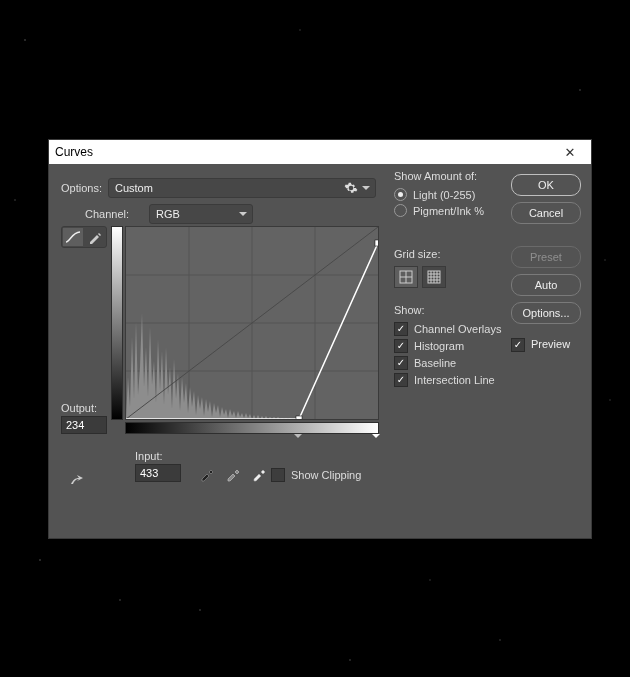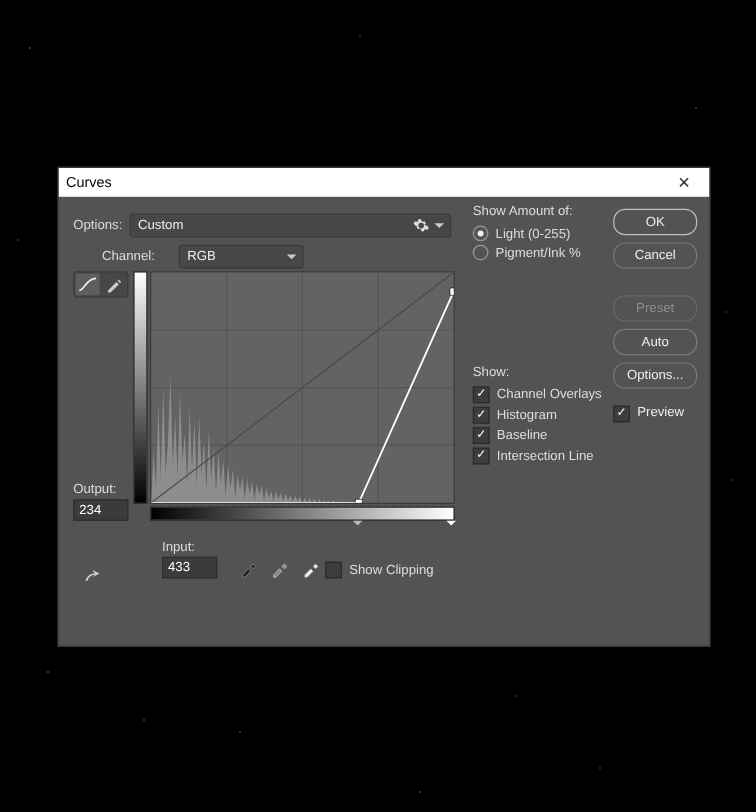--- a/index.html
+++ b/index.html
@@ -228,20 +228,38 @@
       <div class="opt">
         <span class="radio on"></span>
         <span>Light  (0-255)</span>
       </div>
       <div class="opt">
         <span class="radio"></span>
         <span>Pigment/Ink %</span>
       </div>
     </div>
 
+    <div class="rgroup" style="top:84px">
+      <div class="rtitle">Grid size:</div>
+      <div class="grid-btns">
+        <span class="grid-btn active">
+          <svg width="14" height="14" viewBox="0 0 14 14">
+              <rect x="1" y="1" width="12" height="12" fill="none" stroke="#ccc"></rect>
+              <line x1="7" y1="1" x2="7" y2="13" stroke="#ccc"></line>
+              <line x1="1" y1="7" x2="13" y2="7" stroke="#ccc"></line>
+            </svg>
+        </span>
+        <span class="grid-btn">
+          <svg width="14" height="14" viewBox="0 0 14 14">
+              <rect x="1" y="1" width="12" height="12" fill="none" stroke="#ccc"></rect>
+              <path d="M4 1v12M7 1v12M10 1v12M1 4h12M1 7h12M1 10h12" stroke="#ccc"></path>
+            </svg>
+        </span>
+      </div>
+    </div>
 
     <div class="rgroup" style="top:140px">
       <div class="rtitle">Show:</div>
       <div class="opt">
         <span class="chk on"></span>
         <span>Channel Overlays</span>
       </div>
       <div class="opt">
         <span class="chk on"></span>
         <span>Histogram</span>

